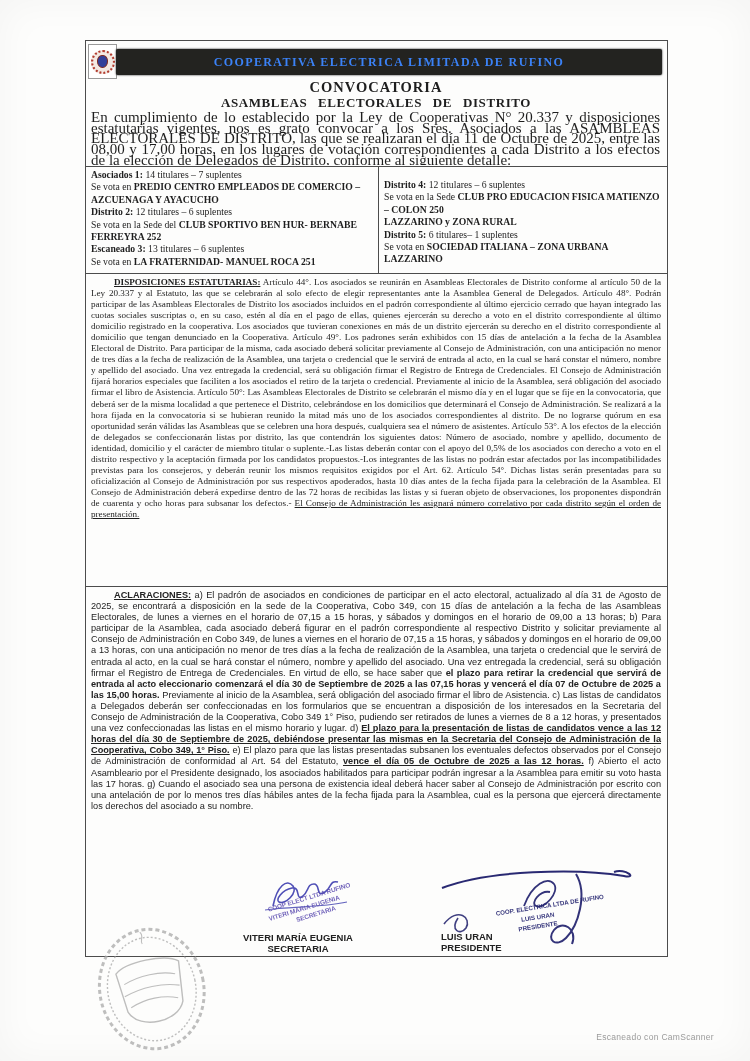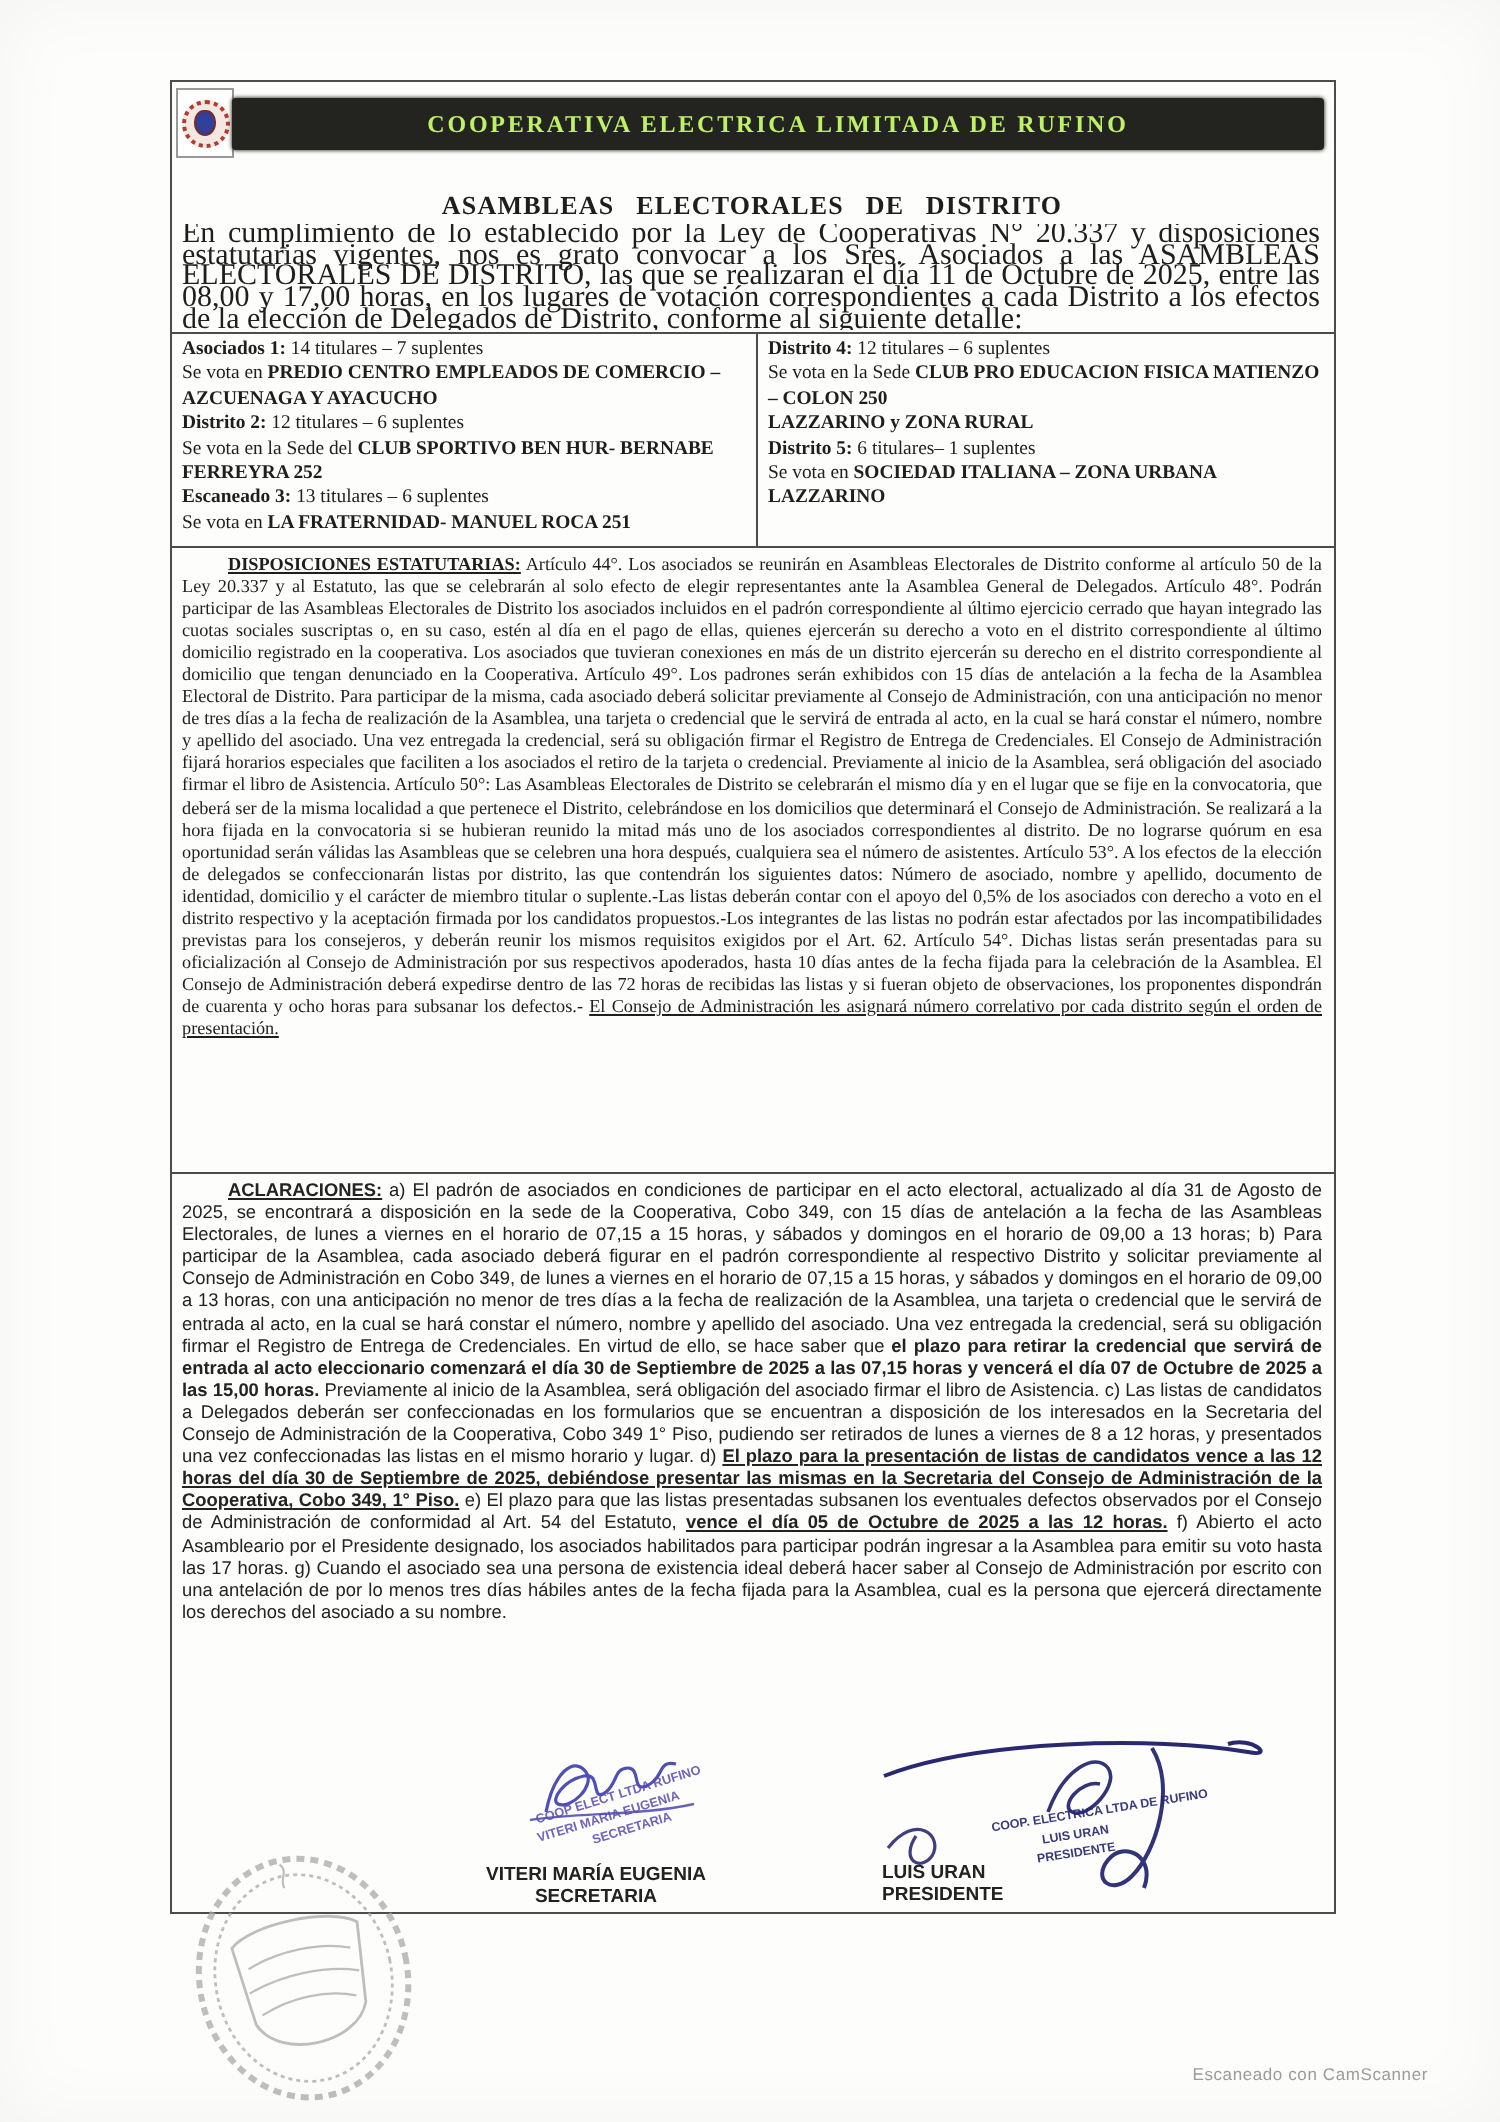--- a/index.html
+++ b/index.html
@@ -18,40 +18,40 @@
   .vr{position:absolute;width:0;border-left:1.2px solid #4c4c4c;}
   .logo-box{
     position:absolute;left:88px;top:44px;width:27px;height:33px;background:#fff;
     border:1px solid #999;display:flex;align-items:center;justify-content:center;
   }
   .crest-outer{width:20px;height:20px;border-radius:50%;border:2.5px dotted #b23b2e;
     display:flex;align-items:center;justify-content:center;background:#f3e9e2;}
   .crest-inner{width:9px;height:11px;border-radius:45% 45% 50% 50%;background:#31409a;border:1px solid #7d2a22;}
   .header-bar{
     position:absolute;left:116px;top:49px;width:546px;height:26px;background:#232320;
-    color:#bef264;display:flex;align-items:center;justify-content:center;
+    color:#3b82f6;display:flex;align-items:center;justify-content:center;
     font-weight:bold;font-size:12px;letter-spacing:1.4px;
     border-radius:2px;box-shadow:0 0 2px #000;
   }
   .title-main{
     position:absolute;left:85px;top:79px;width:582px;text-align:center;
     font-weight:bold;font-size:14.5px;letter-spacing:1px;
   }
   .title-sub{
     position:absolute;left:85px;top:95px;width:582px;text-align:center;
     font-weight:bold;font-size:13px;letter-spacing:.6px;word-spacing:7px;
   }
   .intro{
     position:absolute;left:91px;top:112px;width:569px;height:53px;overflow:hidden;
     font-size:15px;line-height:10.7px;text-align:justify;
   }
   .districts{position:absolute;left:85px;top:166px;width:582px;height:107px;display:flex;}
   .dcell{box-sizing:border-box;padding:3px 6px 2px 6px;font-size:9.7px;line-height:12.4px;overflow:hidden;}
   .dcell.left{width:293px;}
-  .dcell.right{width:289px;}
+  .dcell.right{width:289px;margin-top:10px;}
   .dlabel{font-weight:bold;}
   .dvenue{font-weight:bold;}
   .dextra{font-weight:bold;}
   .dispo{
     position:absolute;left:85px;top:274px;width:582px;height:311px;box-sizing:border-box;
     padding:3px 6px;font-size:9.15px;line-height:11.05px;text-align:justify;overflow:hidden;
   }
   .sect-h{font-weight:bold;text-decoration:underline;padding-left:23px;}
   .u-tail{text-decoration:underline;}
   .aclara{
@@ -84,20 +84,21 @@
 
   <div class="logo-box">
     <div class="crest-outer">
       <div class="crest-inner"></div>
     </div>
   </div>
   <div class="header-bar">
     <span>COOPERATIVA ELECTRICA LIMITADA DE RUFINO</span>
   </div>
 
+  <div class="title-main">CONVOCATORIA</div>
   <div class="title-sub">ASAMBLEAS ELECTORALES DE DISTRITO</div>
 
   <div class="intro">En cumplimiento de lo establecido por la Ley de Cooperativas N° 20.337 y disposiciones estatutarias vigentes, nos es grato convocar a los Sres. Asociados a las ASAMBLEAS ELECTORALES DE DISTRITO, las que se realizaran el día 11 de Octubre de 2025, entre las 08,00 y 17,00 horas, en los lugares de votación correspondientes a cada Distrito a los efectos de la elección de Delegados de Distrito, conforme al siguiente detalle:</div>
 
   <div class="hr" style="top:166px;"></div>
   <div class="vr" style="left:378px;top:166px;height:107px;"></div>
   <div class="hr" style="top:273px;"></div>
 
   <div class="districts">
     <div class="dcell left">

